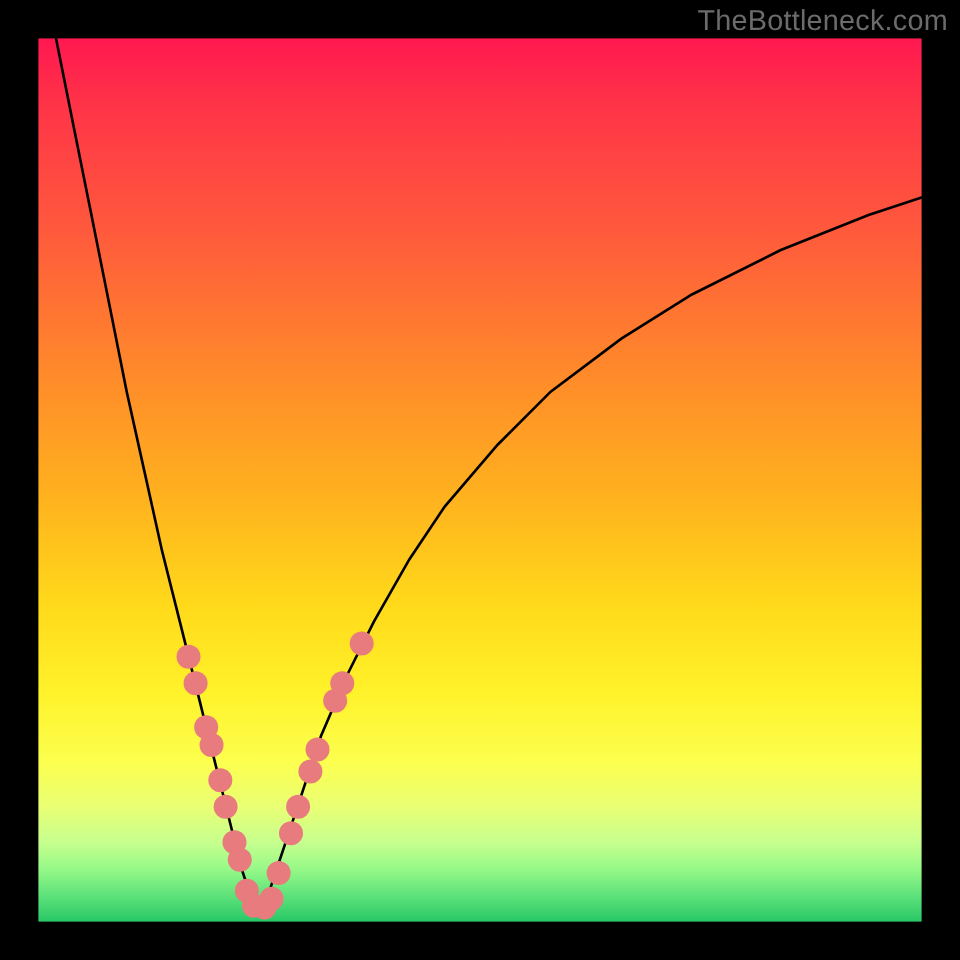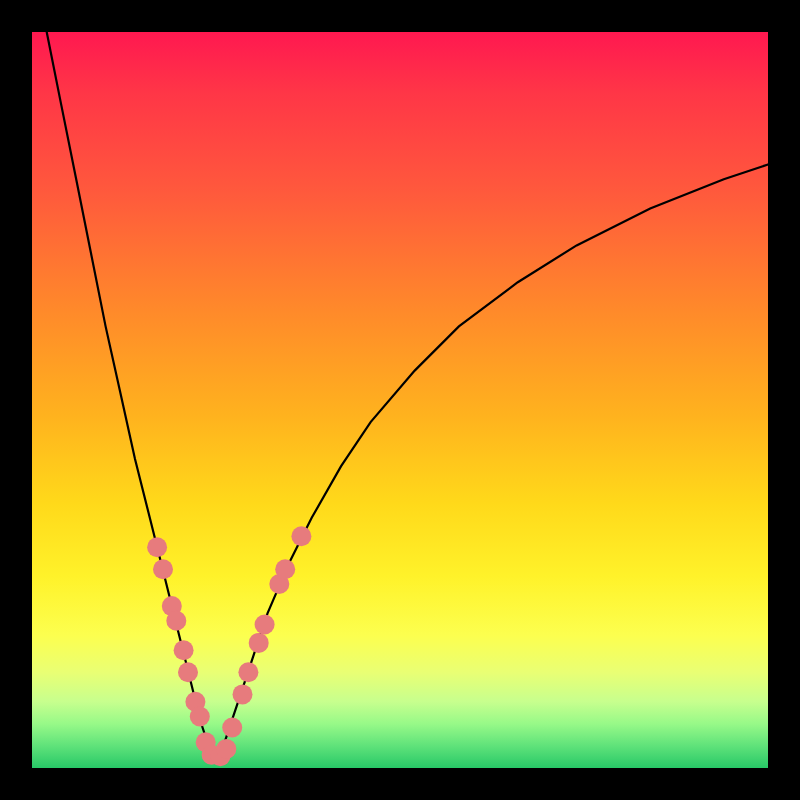--- a/index.html
+++ b/index.html
@@ -98,13 +98,14 @@
           <circle cx="210.5" cy="662.4" r="10"></circle>
           <circle cx="216.4" cy="640.3" r="10"></circle>
           <circle cx="226.7" cy="610.9" r="10"></circle>
           <circle cx="232.6" cy="592.5" r="10"></circle>
           <circle cx="247.3" cy="552.0" r="10"></circle>
           <circle cx="253.2" cy="537.3" r="10"></circle>
           <circle cx="269.4" cy="504.2" r="10"></circle>
         </g>
     </svg>
   </div>
+  <div class="watermark">TheBottleneck.com</div>
 </div>
 
 </body></html>

